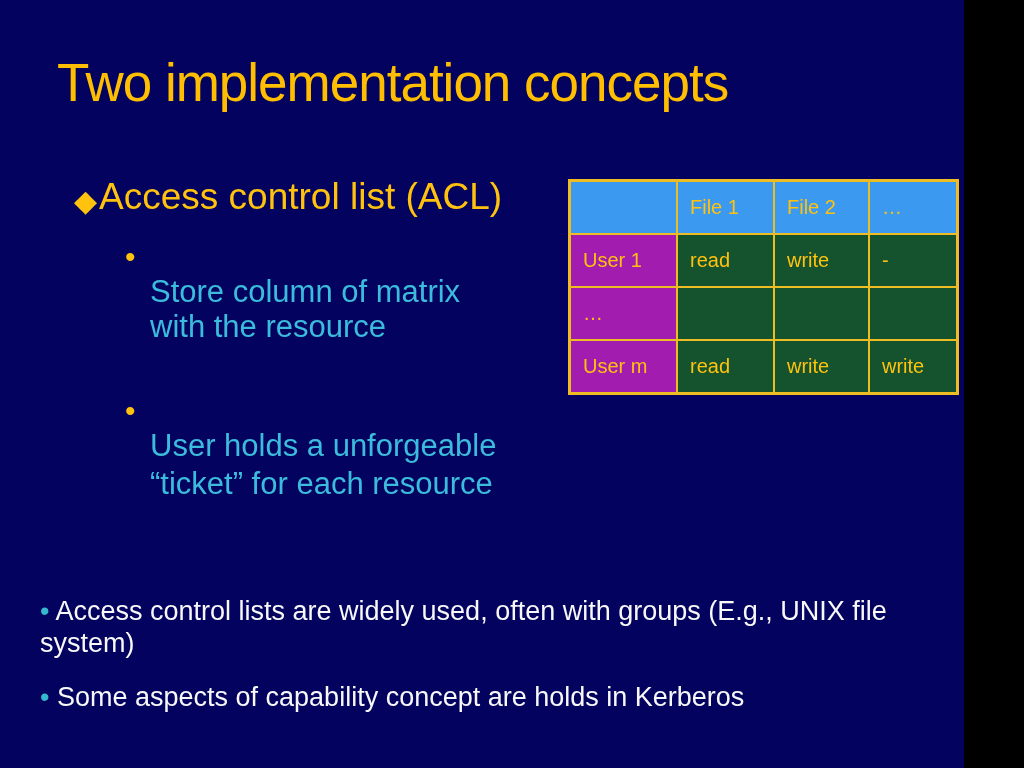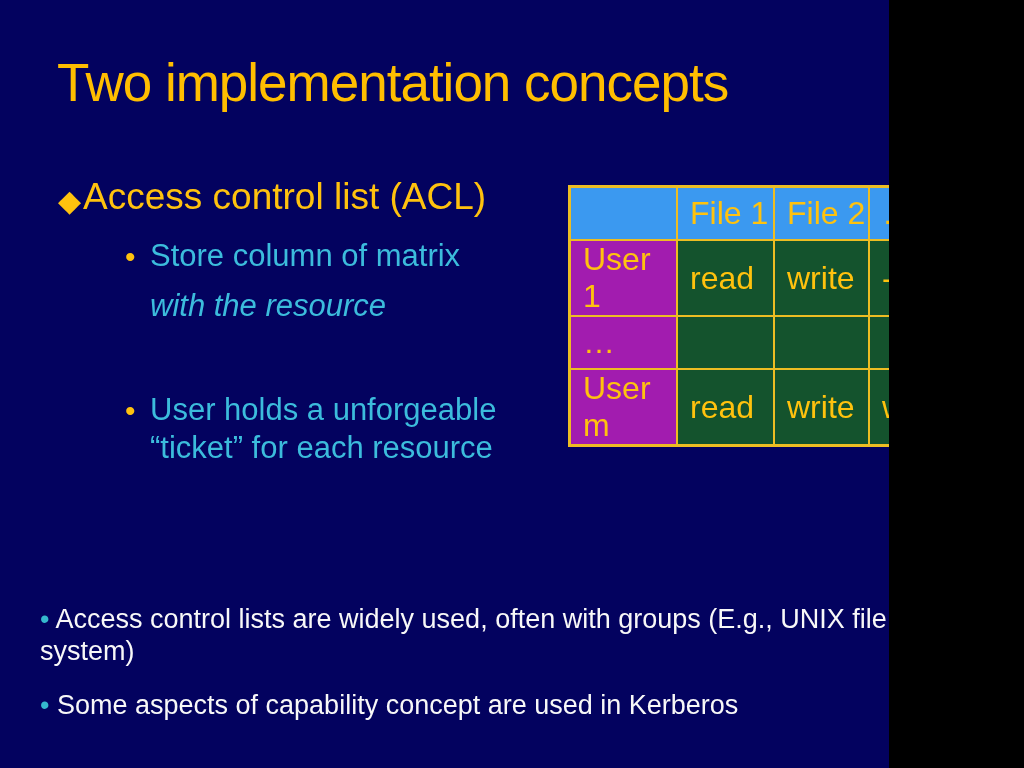--- a/index.html
+++ b/index.html
@@ -1,18 +1,18 @@
 <!DOCTYPE html>
 <html><head>
 <meta charset="utf-8">
 <style>
   html,body{margin:0;padding:0;background:#000;}
   .slide{
     position:relative;
-    width:889px;height:768px;
+    width:964px;height:768px;
     background:#03025f;
     overflow:hidden;
     font-family:"Liberation Sans","DejaVu Sans",sans-serif;
   }
   
   .title{
     position:absolute;left:57px;top:52px;width:900px;
     font-size:53px;letter-spacing:-1px;
     color:#ffbe00;white-space:nowrap;
   }
@@ -22,32 +22,32 @@
     color:#ffc20e;font-size:30px;vertical-align:middle;
     display:inline-block;transform:translateY(-4px);
     font-family:"DejaVu Sans",sans-serif;
   }
   .b-label{color:#ffc20e;font-size:37px;margin-left:2px;}
   .sub-dot{
     color:#ffc20e;font-size:30px;
     position:absolute;left:125px;top:2px;
   }
   .sub-text{color:#3cbcdc;font-size:31px;}
-  .sub-line{position:absolute;left:150px;white-space:nowrap;}
-  .b1{left:58px;top:176px;}
+  .sub-line{position:absolute;left:150px;white-space:nowrap;margin-top:36px;}
+  .b1{left:74px;top:176px;}
   .s1a{top:238px;}
-  .s1b{top:288px;font-style:italic;}
+  .s1b{top:273px;}
   .b2{left:58px;top:336px;}
   .s2a{top:392px;}
   .s2b{top:430px;}
   
   .acl-table{
-    position:absolute;left:568px;top:185px;
+    position:absolute;left:568px;top:179px;
     border-collapse:collapse;
-    font-size:32px;
+    font-size:20px;
     color:#ffc20e;
   }
   .acl-table td,.acl-table th{
     border:2px solid #edbd23;
     font-weight:normal;text-align:left;
     padding:0 0 0 12px;
     height:51px;
     vertical-align:middle;
   }
   .acl-table{border:3px solid #edbd23;}
@@ -57,21 +57,21 @@
   .col0{width:93px;min-width:93px;}
   .col1{width:83px;min-width:83px;}
   .col2{width:81px;min-width:81px;margin-left:12px;}
   .col3{width:74px;min-width:74px;}
   .hdr-center{text-align:center;padding-left:0;}
   
   .notes{
     position:absolute;left:40px;top:596px;width:935px;
     color:#f8f8f8;font-size:27px;line-height:1.18;
   }
-  .note{margin:8px 0 22px 0;}
+  .note{margin:0 0 22px 0;}
   .note-bullet{color:#35b8ce;}
 </style>
 </head>
 <body>
 
 <div class="slide">
 
   <div class="title">Two implementation concepts</div>
 
   <div class="bullet-line b1">
@@ -119,16 +119,16 @@
         <td class="datacell col2">write</td>
         <td class="datacell col3">write</td>
       </tr>
     </tbody>
   </table>
 
   <div class="notes">
     <p class="note"><span class="note-bullet">•</span>
       <span>Access control lists are widely used, often with groups (E.g., UNIX file system)</span></p>
     <p class="note"><span class="note-bullet">•</span>
-      <span>Some aspects of capability concept are used in Kerberos</span></p>
+      <span>Some aspects of capability concept are holds in Kerberos</span></p>
   </div>
 
 </div>
 
 </body></html>

